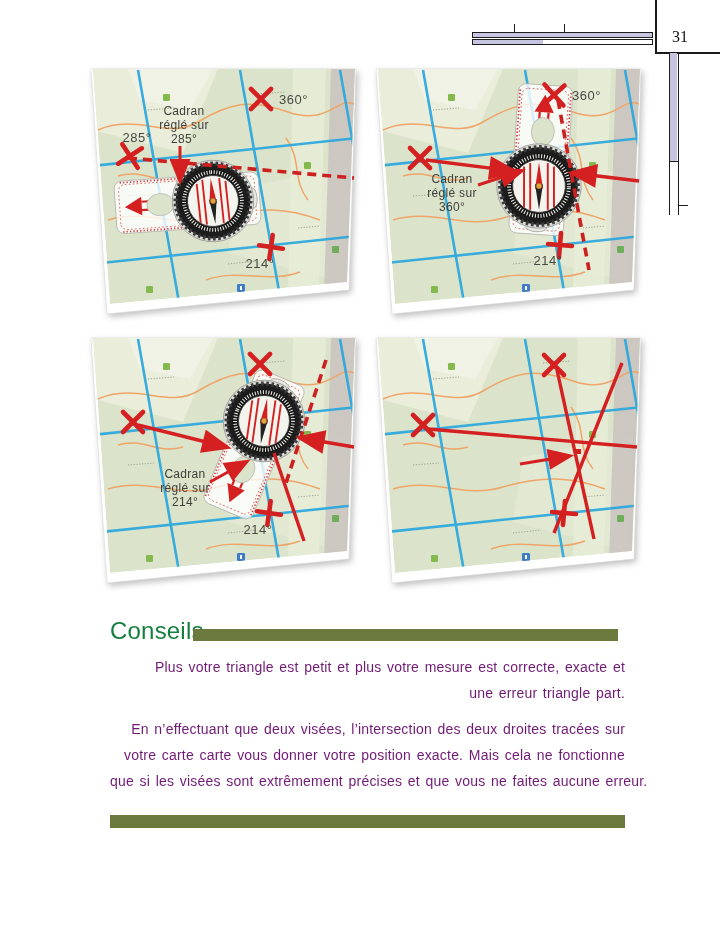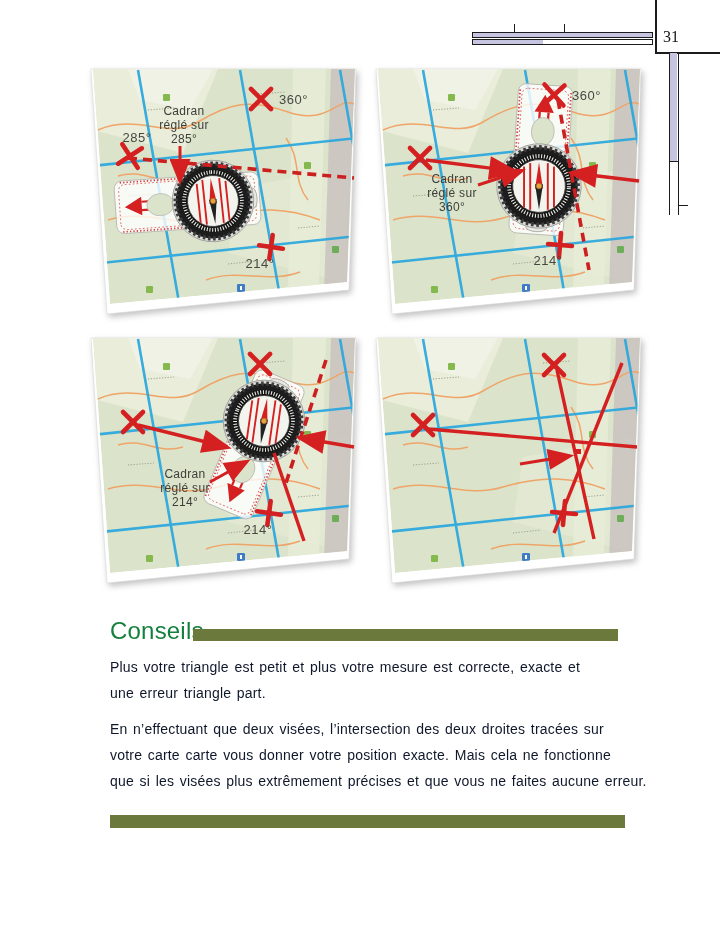--- a/index.html
+++ b/index.html
@@ -9,42 +9,42 @@
 
   
   .orn-band1{left:472px;top:32px;width:181px;height:6px;background:#c7c4e2;
              border:1px solid #1c1c1c;box-sizing:border-box;}
   .orn-band2{left:472px;top:39px;width:181px;height:6px;background:#ffffff;
              border:1px solid #1c1c1c;box-sizing:border-box;}
   .orn-band2 .fill{position:absolute;left:0;top:0;height:100%;width:70px;background:#c7c4e2;}
   .orn-tick{width:1.4px;height:8px;background:#1c1c1c;top:24px;}
   .orn-vline-top{left:655px;top:0;width:1.6px;height:53px;background:#1c1c1c;}
   .orn-hline{left:655px;top:52px;width:65px;height:1.6px;background:#1c1c1c;}
-  .page-num{left:663px;top:28px;width:34px;
+  .page-num{left:663px;top:28px;width:34px;text-align:center;
             font-family:"Liberation Serif",serif;font-size:16px;color:#141414;}
   .orn-vbar-l{left:669px;top:53px;width:1.3px;height:162px;background:#1c1c1c;}
   .orn-vbar-r{left:677.5px;top:53px;width:1.3px;height:162px;background:#1c1c1c;}
   .orn-vfill{left:670.3px;top:53px;width:7.2px;height:108px;background:#c7c4e2;}
   .orn-vdiv{left:669px;top:161px;width:10px;height:1.3px;background:#1c1c1c;}
   .orn-vtick{left:677.5px;top:205px;width:10px;height:1.3px;background:#1c1c1c;}
 
   
   svg.panels{position:absolute;left:0;top:0;}
   .sheet{filter:drop-shadow(2px 3px 3px rgba(90,90,90,0.38));}
   .red-dash{stroke:#cc1f1f;stroke-width:3.6;stroke-dasharray:9 6;fill:none;}
   .red3{stroke:#d42020;stroke-width:3;fill:none;}
   .red34{stroke:#d42020;stroke-width:3.4;fill:none;}
   .lbl{font-size:12px;fill:#3e3e3a;letter-spacing:.3px;}
   .deg{font-size:13px;fill:#474742;letter-spacing:.5px;}
 
   
   .heading{left:110px;top:617px;font-size:24px;font-weight:normal;color:#15803d;letter-spacing:.2px;}
   .hbar{left:193px;top:629px;width:425px;height:12px;background:#6b7a3c;}
-  .para{left:110px;width:515px;color:#0f172a;font-size:14px;line-height:26px;
-        white-space:nowrap;letter-spacing:.2px;word-spacing:1.5px;}
+  .para{left:110px;width:515px;color:#701a75;font-size:14px;line-height:26px;
+        white-space:nowrap;letter-spacing:.2px;word-spacing:1.5px;text-align:right;}
   .p1{top:654px;} .p2{top:716px;}
   .bbar{left:110px;top:815px;width:515px;height:13px;background:#6b7a3c;}
 </style>
 </head>
 <body>
 
 <div class="abs orn-band1"></div>
 <div class="abs orn-band2">
     <div class="fill"></div>
   </div>
@@ -221,16 +221,16 @@
 <div class="abs hbar"></div>
 
 <div class="abs para p1">
   <div>Plus votre triangle est petit et plus votre mesure est correcte, exacte et</div>
   <div>une erreur triangle part.</div>
 </div>
 
 <div class="abs para p2">
   <div>En n’effectuant que deux visées, l’intersection des deux droites tracées sur</div>
   <div>votre carte carte vous donner votre position exacte. Mais cela ne fonctionne</div>
-  <div>que si les visées plus extrêmement précises et que vous ne faites aucune erreur.</div>
+  <div>que si les visées sont extrêmement précises et que vous ne faites aucune erreur.</div>
 </div>
 
 <div class="abs bbar"></div>
 
 </body></html>

